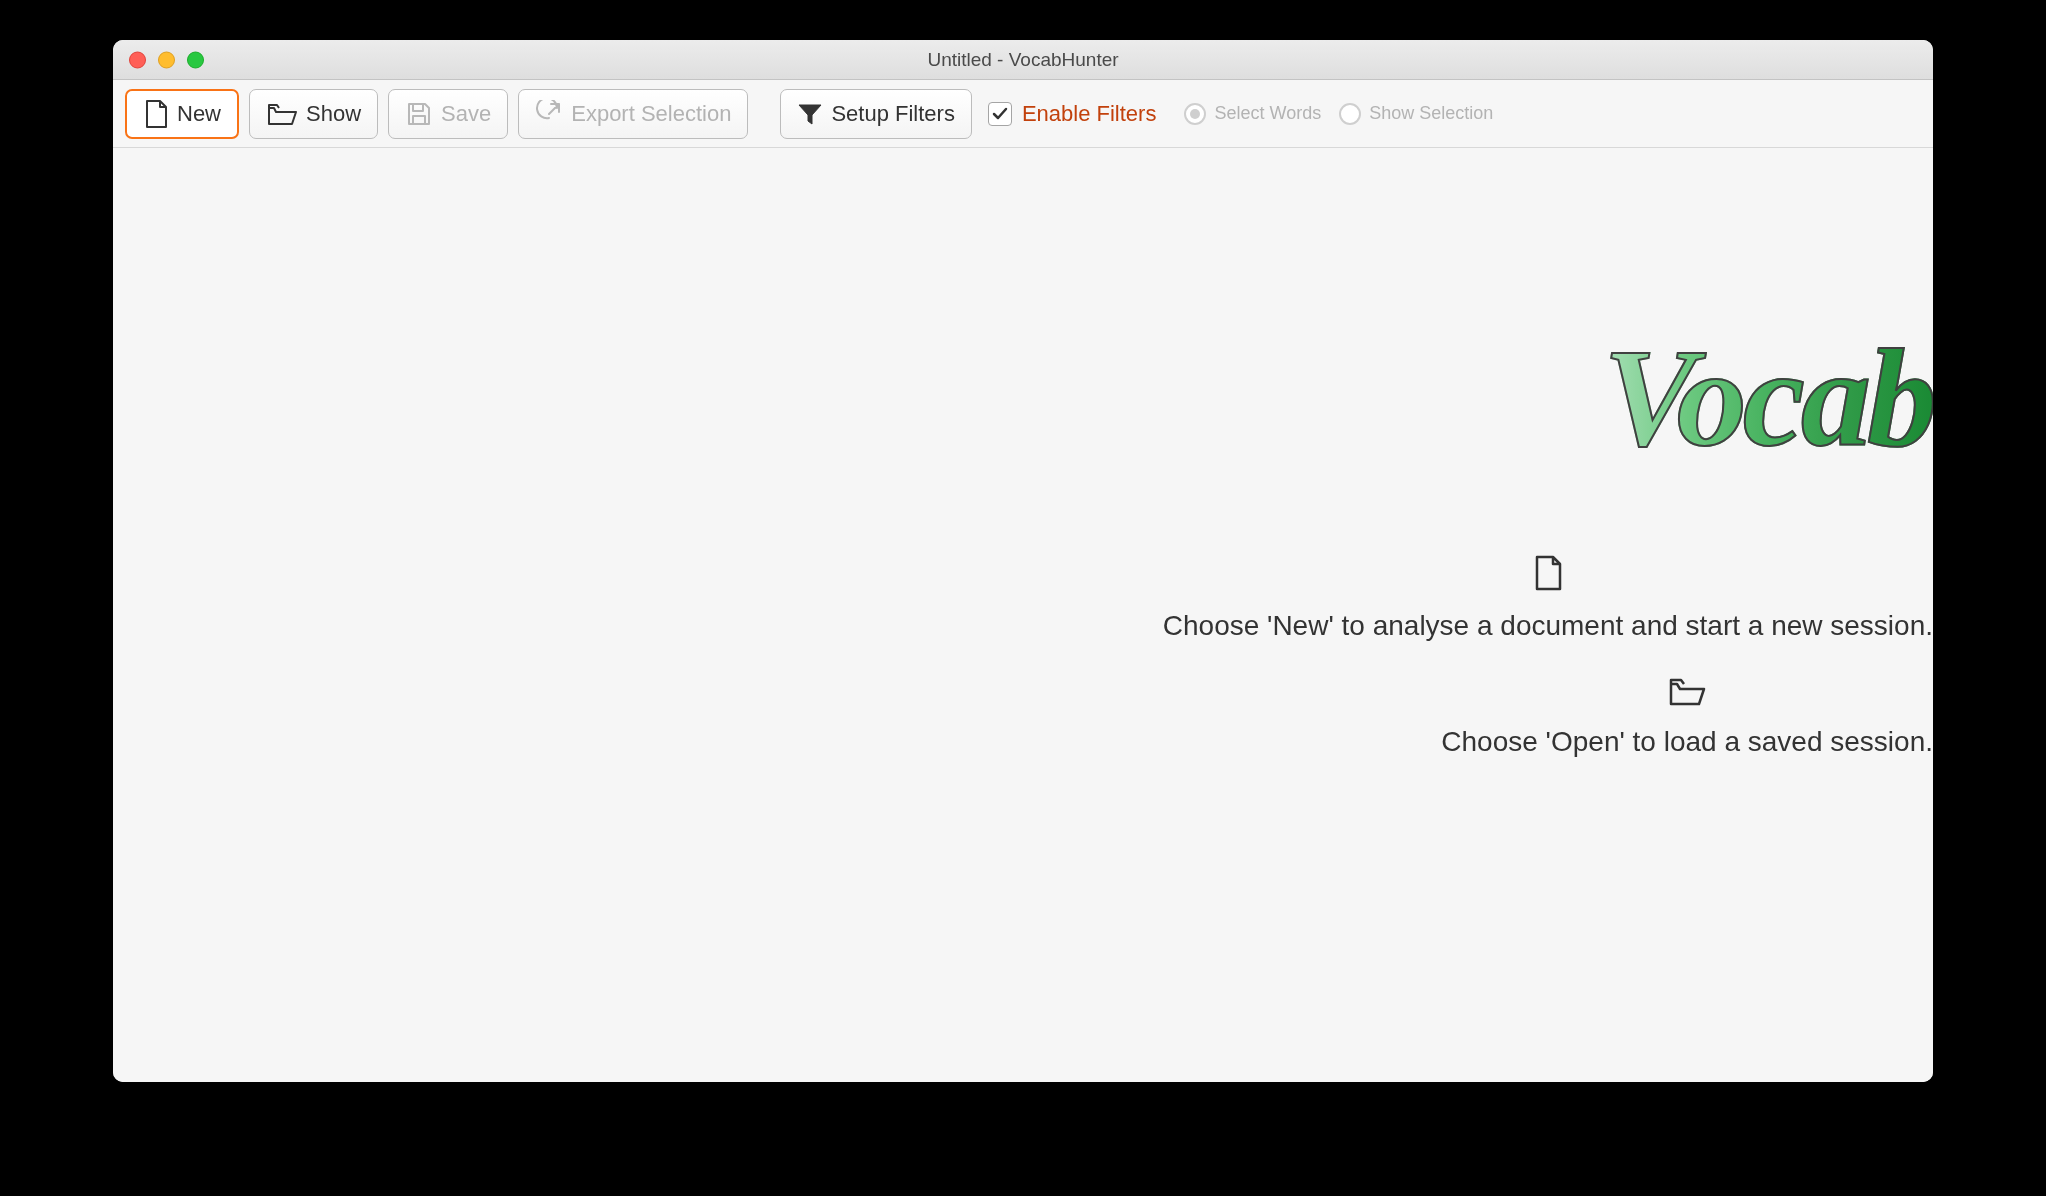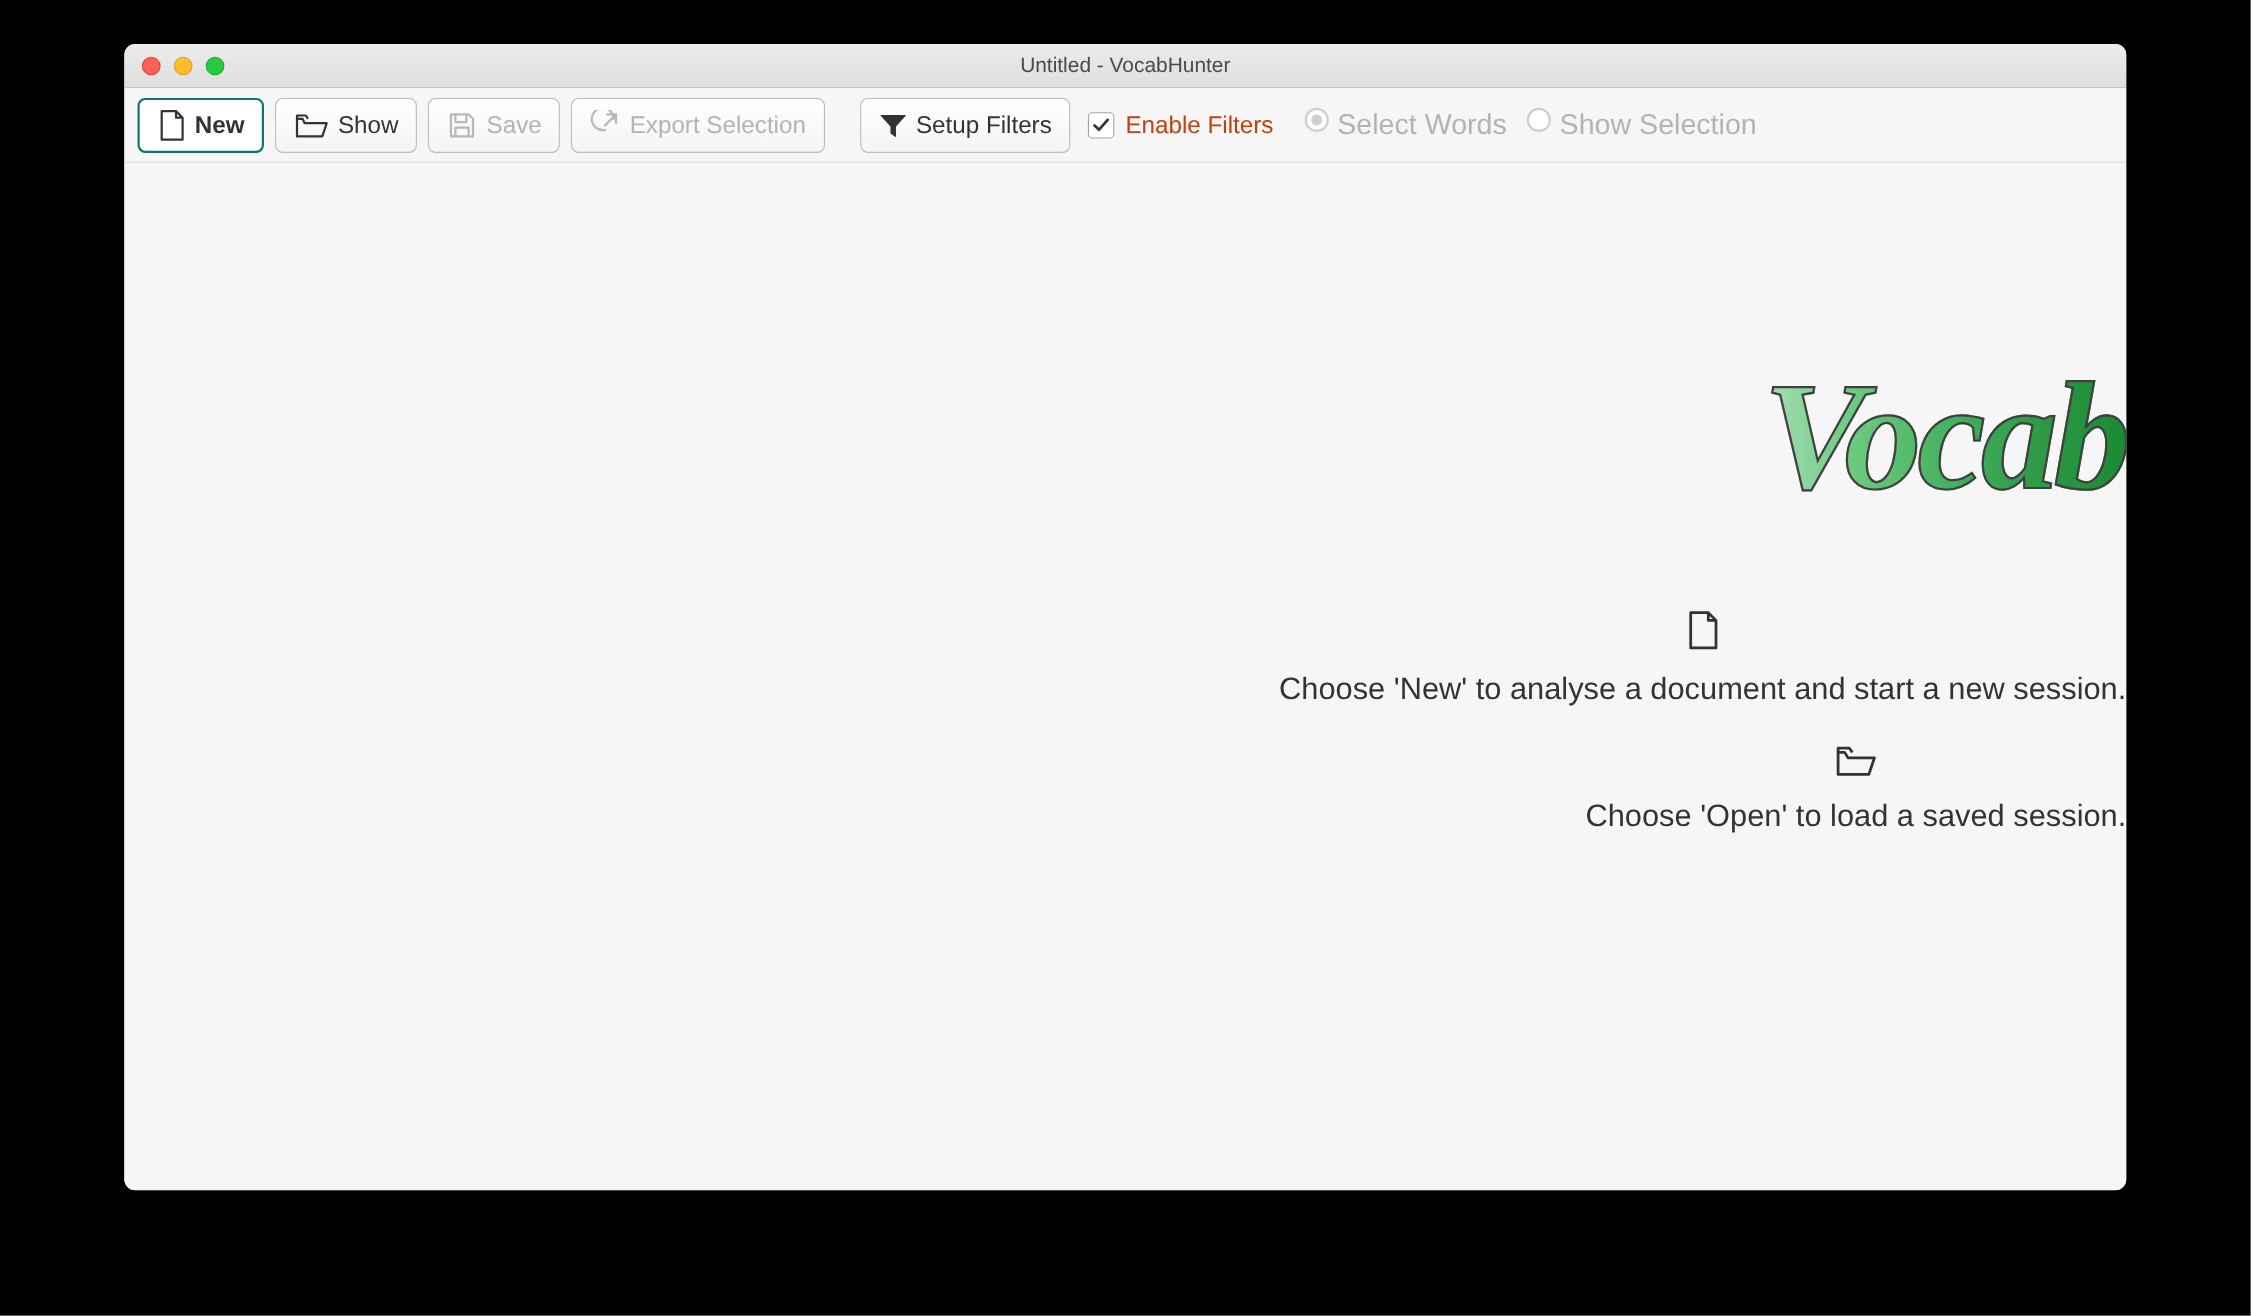--- a/index.html
+++ b/index.html
@@ -78,23 +78,22 @@
       height: 50px;
       padding: 0 16px;
       background: linear-gradient(#ffffff, #f4f4f4);
       border: 1px solid #bcbcbc;
       border-radius: 7px;
       font-size: 22px;
       color: #333;
       cursor: pointer;
     }
     .tb-btn.active {
-      border: 2px solid #0f766e;
+      border: 2px solid #f97316;
       background: #ffffff;
-      font-weight: bold;
     }
     .tb-btn.disabled {
       color: #b3b3b3;
       cursor: default;
     }
     .tb-btn.disabled .icon svg { stroke: #b8b8b8; fill: none; }
     .tb-btn .icon { display:inline-flex; }
 
     .tb-check {
       display: inline-flex;
@@ -113,23 +112,23 @@
     }
 
     .radio-group {
       display: inline-flex;
       align-items: center;
       gap: 18px;
       margin-left: 18px;
     }
     .radio-item {
       display: inline-flex;
-      align-items: flex-start;
+      align-items: center;
       gap: 8px;
-      font-size: 26px;
+      font-size: 18px;
       color: #b3b3b3;
     }
     .radio {
       width: 22px; height: 22px; border-radius: 50%;
       border: 2px solid #cfcfcf;
       display:inline-flex; align-items:center; justify-content:center;
       background:#fff;
     }
     .radio .dot {
       width: 10px; height:10px; border-radius:50%; background:#cfcfcf;

